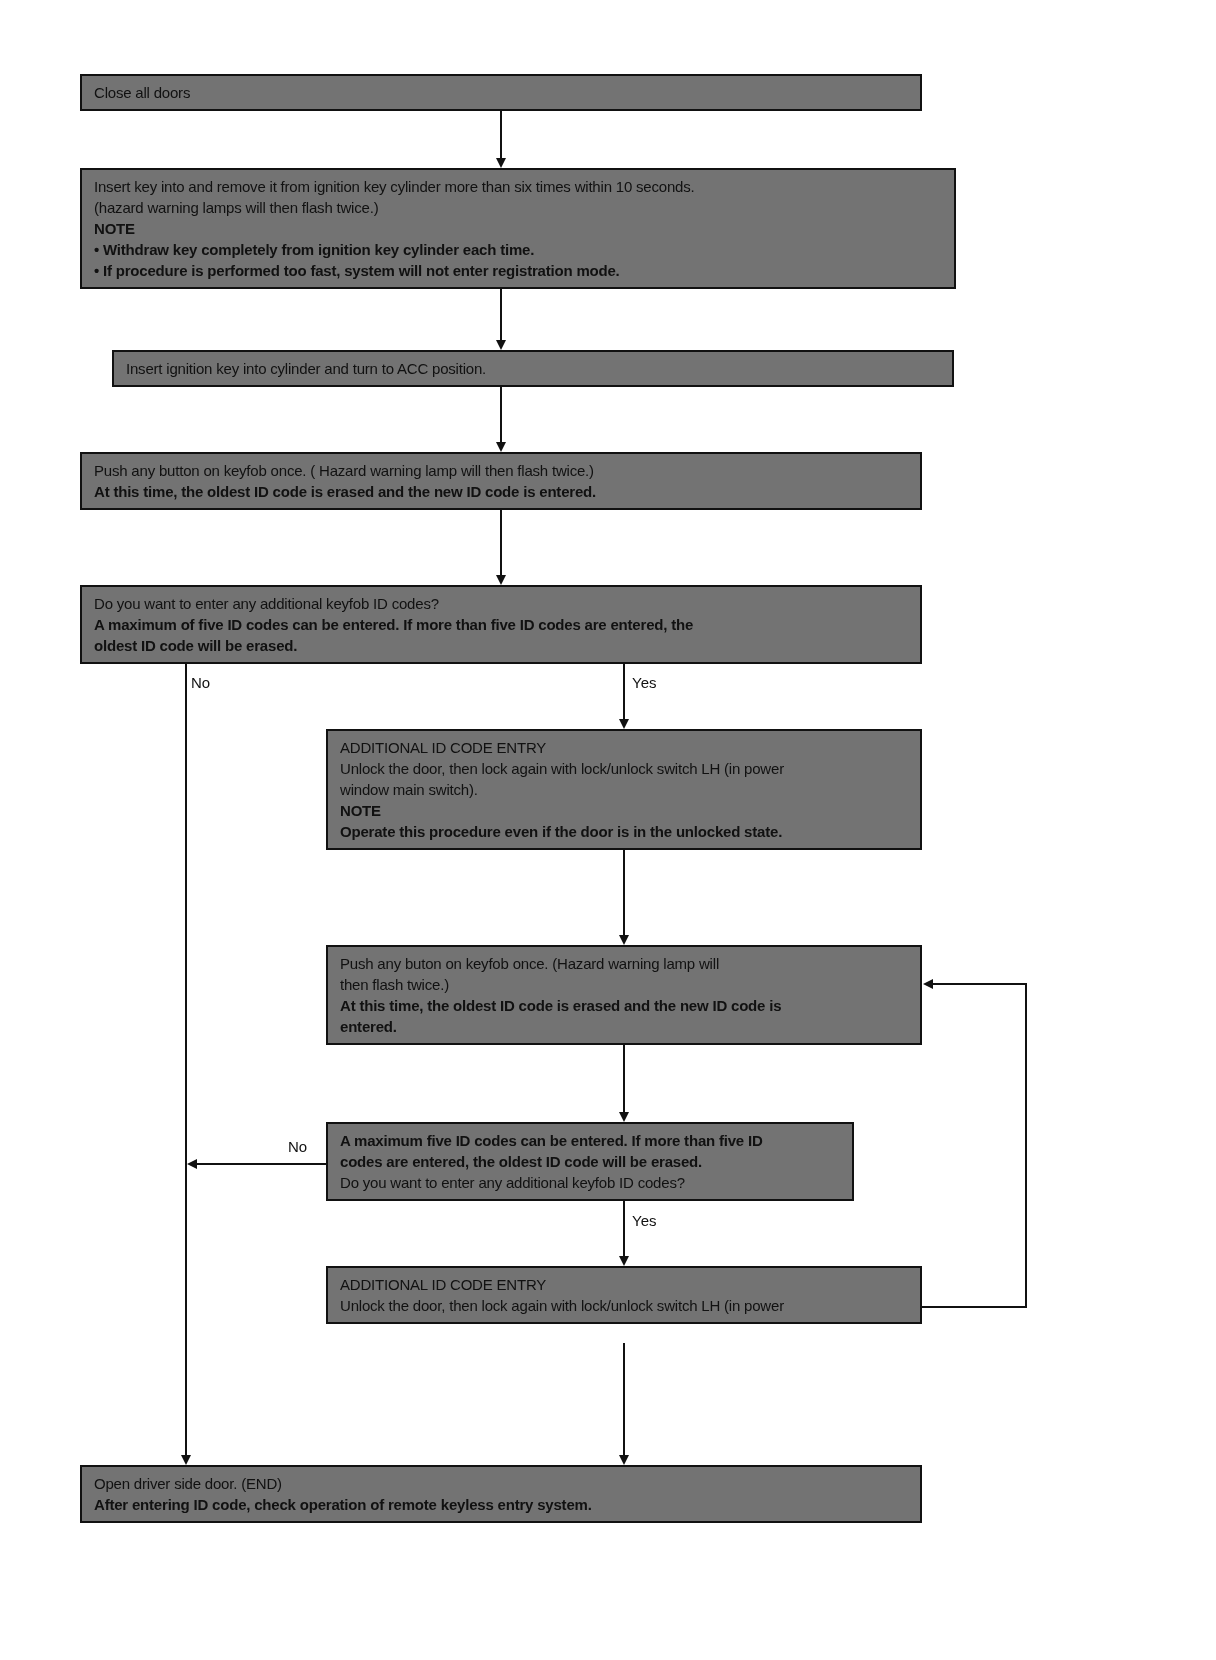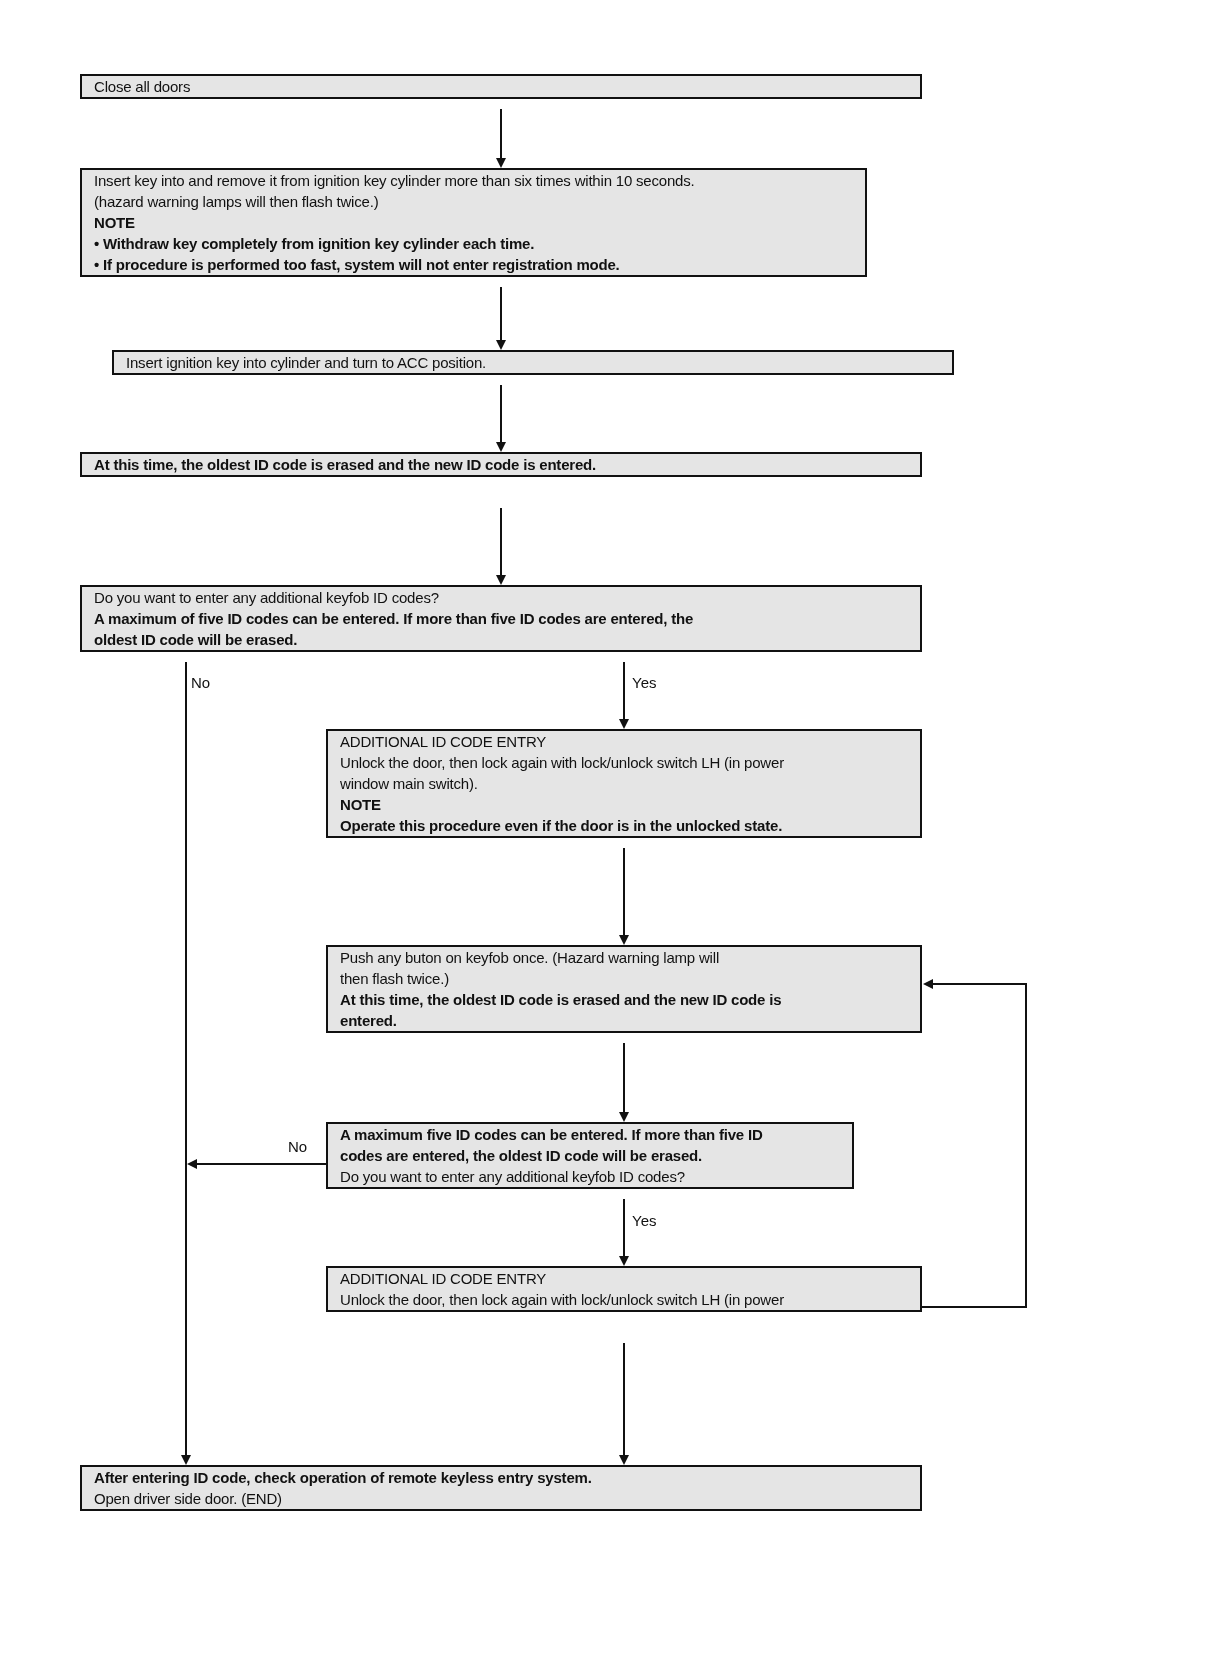--- a/index.html
+++ b/index.html
@@ -1,22 +1,22 @@
 <!DOCTYPE html>
 <html><head>
 <meta charset="utf-8">
 <style>
   html,body{margin:0;padding:0;}
   body{
     width:1216px;height:1660px;position:relative;background:#ffffff;
     font-family:"Liberation Sans", sans-serif;color:#111111;overflow:hidden;
   }
   .box{
-    position:absolute;background:#e5e5e5;border:2px solid #111111;
-    padding:0 12px;box-sizing:border-box;z-index:2;
+    position:absolute;background:#737373;border:2px solid #111111;
+    padding:6px 12px;box-sizing:border-box;z-index:2;
   }
   .ln{
     font-size:15px;line-height:21px;white-space:nowrap;letter-spacing:-0.2px;
   }
   .b{font-weight:bold;}
   .vline{position:absolute;width:2px;background:#111111;z-index:1;}
   .hline{position:absolute;height:2px;background:#111111;z-index:1;}
   .ah-down{
     position:absolute;width:0;height:0;z-index:1;
     border-left:5px solid transparent;border-right:5px solid transparent;
@@ -31,33 +31,34 @@
     position:absolute;font-size:15px;line-height:18px;z-index:3;white-space:nowrap;
   }
 </style>
 </head>
 <body>
 
 <div class="box" style="left:80px;top:74px;width:842px;">
   <div class="ln">Close all doors</div>
 </div>
 
-<div class="box" style="left:80px;top:168px;width:787px;">
+<div class="box" style="left:80px;top:168px;width:876px;">
   <div class="ln">Insert key into and remove it from ignition key cylinder more than six times within 10 seconds.</div>
   <div class="ln">(hazard warning lamps will then flash twice.)</div>
   <div class="ln b">NOTE</div>
   <div class="ln b">• Withdraw key completely from ignition key cylinder each time.</div>
   <div class="ln b">• If procedure is performed too fast, system will not enter registration mode.</div>
 </div>
 
 <div class="box" style="left:80px;top:350px;width:842px;margin-left:32px;">
   <div class="ln">Insert ignition key into cylinder and turn to ACC position.</div>
 </div>
 
 <div class="box" style="left:80px;top:452px;width:842px;">
+  <div class="ln">Push any button on keyfob once. ( Hazard warning lamp will then flash twice.)</div>
   <div class="ln b">At this time, the oldest ID code is erased and the new ID code is entered.</div>
 </div>
 
 <div class="box" style="left:80px;top:585px;width:842px;">
   <div class="ln">Do you want to enter any additional keyfob ID codes?</div>
   <div class="ln b">A maximum of five ID codes can be entered. If more than five ID codes are entered, the</div>
   <div class="ln b">oldest ID code will be erased.</div>
 </div>
 
 <div class="box" style="left:326px;top:729px;width:596px;">
@@ -80,22 +81,22 @@
   <div class="ln b">codes are entered, the oldest ID code will be erased.</div>
   <div class="ln">Do you want to enter any additional keyfob ID codes?</div>
 </div>
 
 <div class="box" style="left:326px;top:1266px;width:596px;">
   <div class="ln">ADDITIONAL ID CODE ENTRY</div>
   <div class="ln">Unlock the door, then lock again with lock/unlock switch LH (in power</div>
 </div>
 
 <div class="box" style="left:80px;top:1465px;width:842px;">
+  <div class="ln">Open driver side door. (END)</div>
   <div class="ln b">After entering ID code, check operation of remote keyless entry system.</div>
-  <div class="ln">Open driver side door. (END)</div>
 </div>
 
 <div class="vline" style="left:500px;top:109px;height:51px;"></div>
 <div class="ah-down" style="left:496px;top:158px;"></div>
 
 <div class="vline" style="left:500px;top:287px;height:55px;"></div>
 <div class="ah-down" style="left:496px;top:340px;"></div>
 
 <div class="vline" style="left:500px;top:385px;height:59px;"></div>
 <div class="ah-down" style="left:496px;top:442px;"></div>

